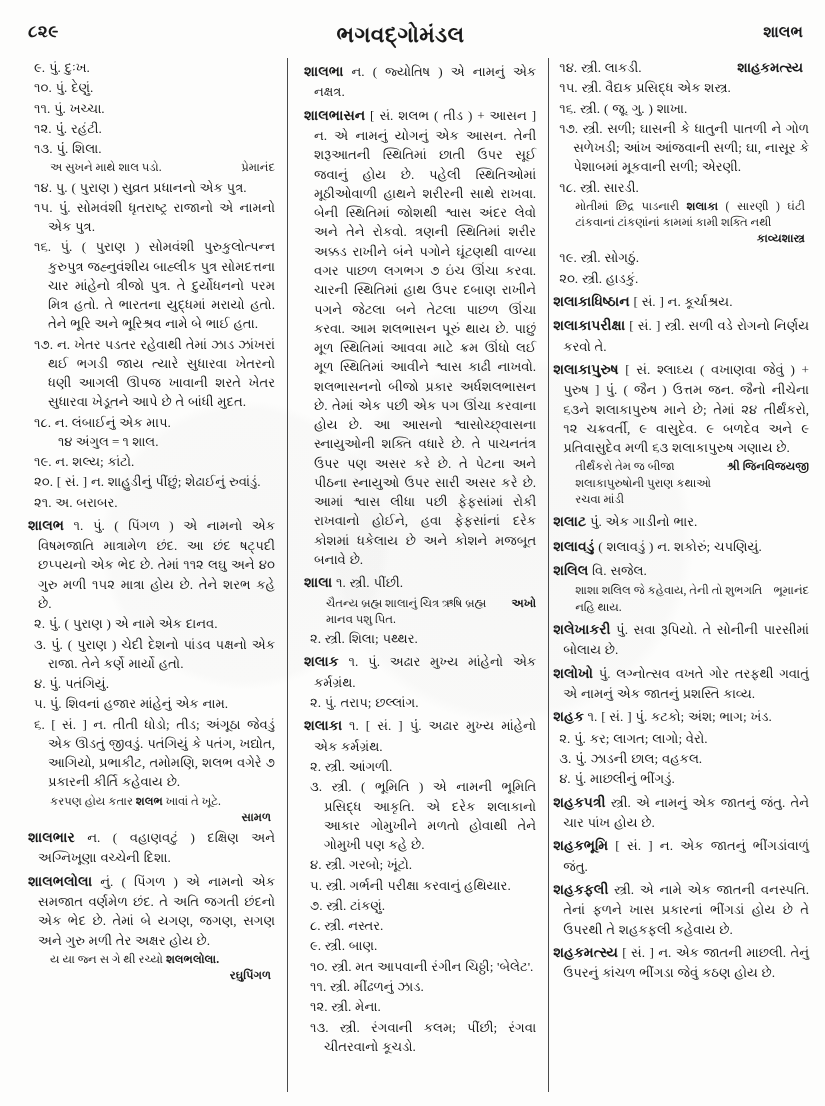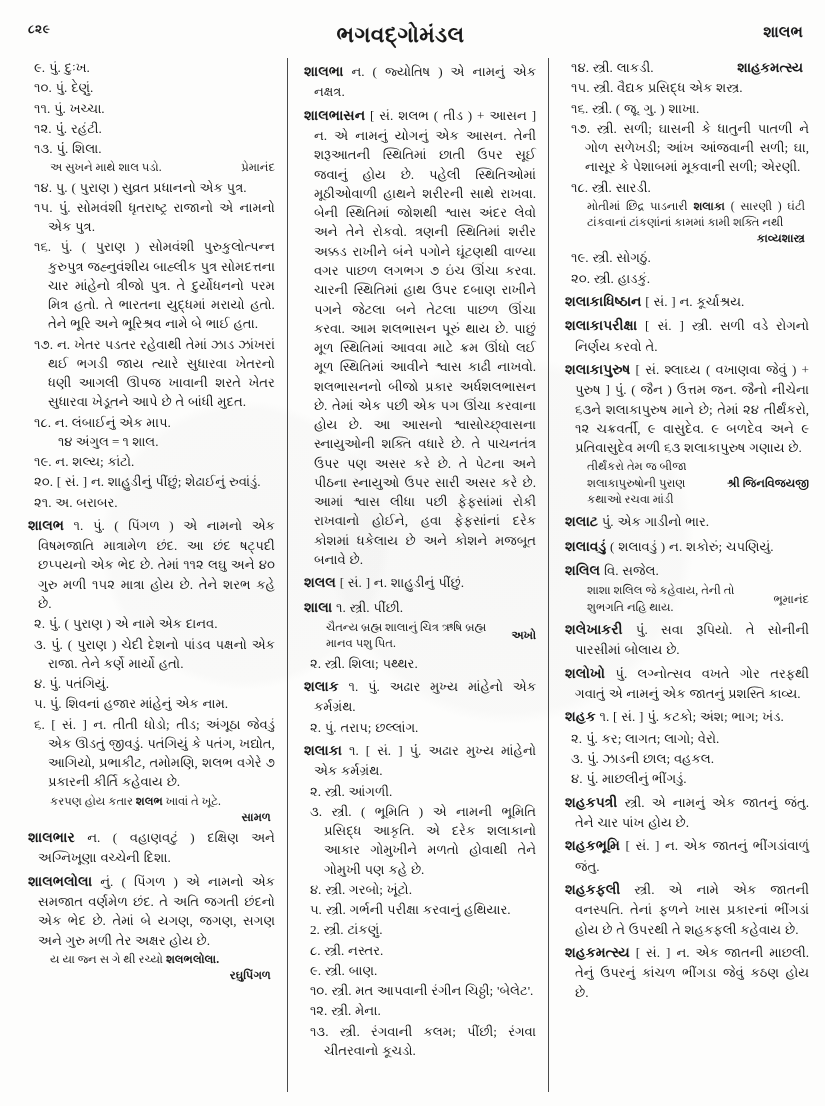--- a/index.html
+++ b/index.html
@@ -49,21 +49,21 @@
     height: 52px;
     padding: 22px 22px 0 28px;
     box-sizing: border-box;
   }
   .hdr-row {
     display: flex;
     align-items: flex-start;
     justify-content: space-between;
   }
   .page-number {
-    font-size: 12px;
+    font-size: 17px;
     font-weight: bold;
     letter-spacing: .5px;
     white-space: nowrap;
     min-width: 90px;
   }
   .book-title {
     font-size: 22px;
     font-weight: bold;
     text-align: center;
     flex: 1;
@@ -93,21 +93,21 @@
     padding: 6px 16px 0 24px;
     box-sizing: border-box;
     height: 1040px;
   }
   .col {
     box-sizing: border-box;
     position: relative;
   }
   .col-1 { width: 267px; padding-right: 12px; }
   .col-2 { width: 265px; padding: 0 12px; border-left: 1px solid #4a4a4a; }
-  .col-3 { width: 265px; padding-left: 12px; border-left: 1px solid #4a4a4a; }
+  .col-3 { width: 265px; padding-left: 0; border-left: 1px solid #4a4a4a; }
 
   .entry {
     font-size: 13.2px;
     line-height: 1.46;
     margin-bottom: 1px;
     text-indent: -14px;
     padding-left: 14px;
     text-align: justify;
     text-justify: inter-word;
     word-spacing: .5px;
@@ -142,21 +142,20 @@
     margin: 0 0 3px 0;
   }
   .quote-attrib-line {
     font-size: 11.6px;
     line-height: 1.4;
     padding-left: 26px;
     margin: 2px 0 1px 0;
     display: flex;
     justify-content: space-between;
     gap: 6px;
-    align-items: center;
   }
   .measure {
     font-size: 13px;
     padding-left: 34px;
     line-height: 1.46;
   }
 </style>
 </head>
 <body>
 
@@ -202,38 +201,38 @@
         <div class="quote">કરપણ હોય કતાર <span class="b">શલભ</span> ખાવાં તે ખૂટે.</div>
         <div class="attrib">સામળ</div>
         <div class="entry headword"><span class="hw">શાલભાર</span><span> ન. ( વહાણવટું ) દક્ષિણ અને અગ્નિખૂણા વચ્ચેની દિશા.</span></div>
         <div class="entry headword"><span class="hw">શાલભલોલા</span><span> નું. ( પિંગળ ) એ નામનો એક સમજાત વર્ણમેળ છંદ. તે અતિ જગતી છંદનો એક ભેદ છે. તેમાં બે યગણ, જગણ, સગણ અને ગુરુ મળી તેર અક્ષર હોય છે.</span></div>
         <div class="quote">ય યા જ્ન સ ગે થી રચ્યો <span class="b">શલભલોલા.</span></div>
         <div class="attrib">રઘુપિંગળ</div>
       </div>
     <div class="col col-2">
         <div class="entry headword"><span class="hw">શાલભા</span><span> ન. ( જ્યોતિષ ) એ નામનું એક નક્ષત્ર.</span></div>
         <div class="entry headword"><span class="hw">શાલભાસન</span><span> [ સં. શલભ ( તીડ ) + આસન ] ન. એ નામનું યોગનું એક આસન. તેની શરૂઆતની સ્થિતિમાં છાતી ઉપર સૂઈ જવાનું હોય છે. પહેલી સ્થિતિઓમાં મૂઠીઓવાળી હાથને શરીરની સાથે રાખવા. બેની સ્થિતિમાં જોશથી શ્વાસ અંદર લેવો અને તેને રોકવો. ત્રણની સ્થિતિમાં શરીર અક્કડ રાખીને બંને પગોને ઘૂંટણથી વાળ્યા વગર પાછળ લગભગ ૭ ઇંચ ઊંચા કરવા. ચારની સ્થિતિમાં હાથ ઉપર દબાણ રાખીને પગને જેટલા બને તેટલા પાછળ ઊંચા કરવા. આમ શલભાસન પૂરું થાય છે. પાછું મૂળ સ્થિતિમાં આવવા માટે ક્રમ ઊંધો લઈ મૂળ સ્થિતિમાં આવીને શ્વાસ કાઢી નાખવો. શલભાસનનો બીજો પ્રકાર અર્ધશલભાસન છે. તેમાં એક પછી એક પગ ઊંચા કરવાના હોય છે. આ આસનો શ્વાસોચ્છ્‌વાસના સ્નાયુઓની શક્તિ વધારે છે. તે પાચનતંત્ર ઉપર પણ અસર કરે છે. તે પેટના અને પીઠના સ્નાયુઓ ઉપર સારી અસર કરે છે. આમાં શ્વાસ લીધા પછી ફેફસાંમાં રોકી રાખવાનો હોઈને, હવા ફેફસાંનાં દરેક કોશમાં ધકેલાય છે અને કોશને મજબૂત બનાવે છે.</span></div>
-        <div class="entry headword"><span class="hw">શલલ</span><span> [ સં. ] ન. શાહુડીનું પીંછું.</span></div>
         <div class="entry headword"><span class="hw">શાલા</span><span> ૧. સ્ત્રી. પીંછી.</span></div>
         <div class="quote-attrib-line">
           <span>ચૈતન્ય બ્રહ્મ <span class="b">શાલાનું</span> ચિત્ર ઋષિ બ્રહ્મ માનવ પશુ પિત.</span>
           <span style="font-weight: bold; white-space: nowrap;">અખો</span>
         </div>
         <div class="entry sense">૨. સ્ત્રી. શિલા; પથ્થર.</div>
         <div class="entry headword"><span class="hw">શલાક</span><span> ૧. પું. અઢાર મુખ્ય માંહેનો એક કર્મગ્રંથ.</span></div>
         <div class="entry sense">૨. પું. તરાપ; છલ્લાંગ.</div>
         <div class="entry headword"><span class="hw">શલાકા</span><span> ૧. [ સં. ] પુંં. અઢાર મુખ્ય માંહેનો એક કર્મગ્રંથ.</span></div>
         <div class="entry sense">૨. સ્ત્રી. આંગળી.</div>
         <div class="entry sense">૩. સ્ત્રી. ( ભૂમિતિ ) એ નામની ભૂમિતિ પ્રસિદ્ધ આકૃતિ. એ દરેક શલાકાનો આકાર ગોમુખીને મળતો હોવાથી તેને ગોમુખી પણ કહે છે.</div>
         <div class="entry sense">૪. સ્ત્રી. ગરબો; ખૂંટો.</div>
         <div class="entry sense">૫. સ્ત્રી. ગર્ભની પરીક્ષા કરવાનું હથિયાર.</div>
-        <div class="entry sense">2. સ્ત્રી. ટાંકણું.</div>
+        <div class="entry sense">૭. સ્ત્રી. ટાંકણું.</div>
         <div class="entry sense">૮. સ્ત્રી. નસ્તર.</div>
         <div class="entry sense">૯. સ્ત્રી. બાણ.</div>
         <div class="entry sense">૧૦. સ્ત્રી. મત આપવાની રંગીન ચિઠ્ઠી; 'બેલેટ'.</div>
+        <div class="entry sense">૧૧. સ્ત્રી. મીંઢળનું ઝાડ.</div>
         <div class="entry sense">૧૨. સ્ત્રી. મેના.</div>
         <div class="entry sense">૧૩. સ્ત્રી. રંગવાની કલમ; પીંછી; રંગવા ચીતરવાનો કૂચડો.</div>
       </div>
     <div class="col col-3">
         <div class="entry sense">૧૪. સ્ત્રી. લાકડી.</div>
         <div class="entry sense">૧૫. સ્ત્રી. વૈદ્યક પ્રસિદ્ધ એક શસ્ત્ર.</div>
         <div class="entry sense">૧૬. સ્ત્રી. ( જૂ. ગુ. ) શાખા.</div>
         <div class="entry sense">૧૭. સ્ત્રી. સળી; ઘાસની કે ધાતુની પાતળી ને ગોળ સળેખડી; આંખ આંજવાની સળી; ઘા, નાસૂર કે પેશાબમાં મૂકવાની સળી; એરણી.</div>
         <div class="entry sense">૧૮. સ્ત્રી. સારડી.</div>
         <div class="quote">મોતીમાં છિદ્ર પાડનારી <span class="b">શલાકા</span> ( સારણી ) ઘંટી ટાંકવાનાં ટાંકણાંનાં કામમાં કામી શક્તિ નથી</div>

